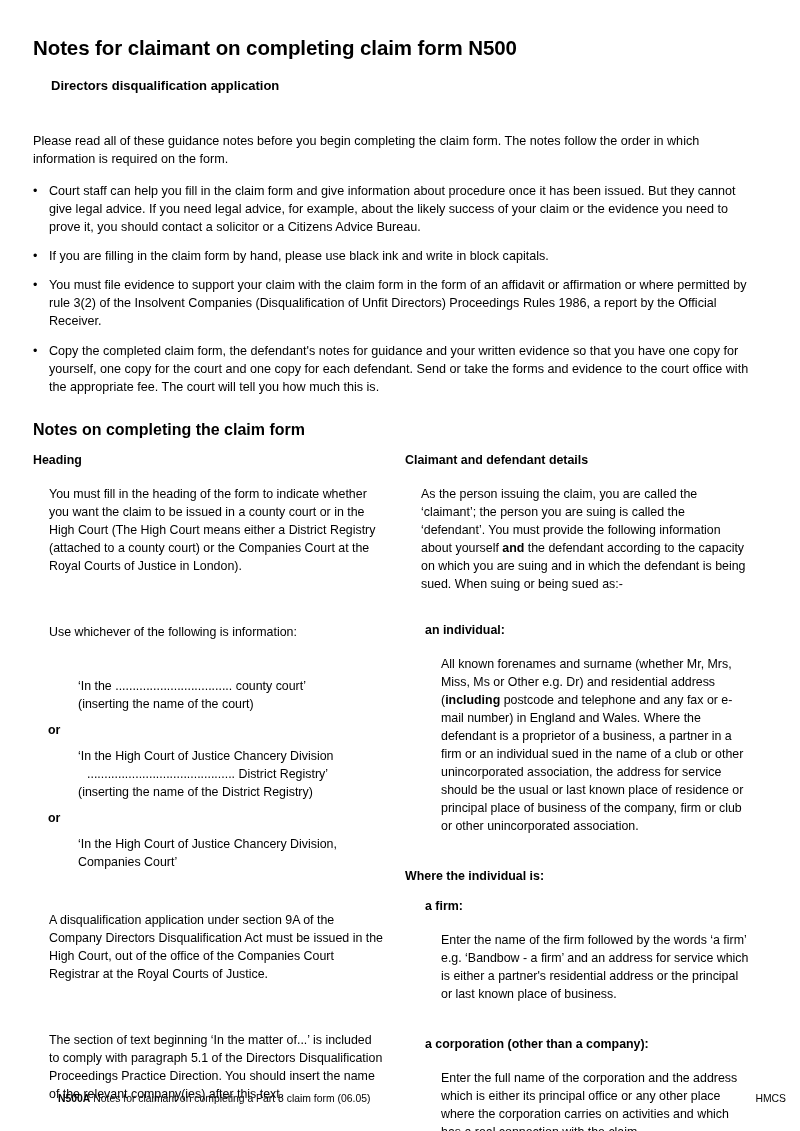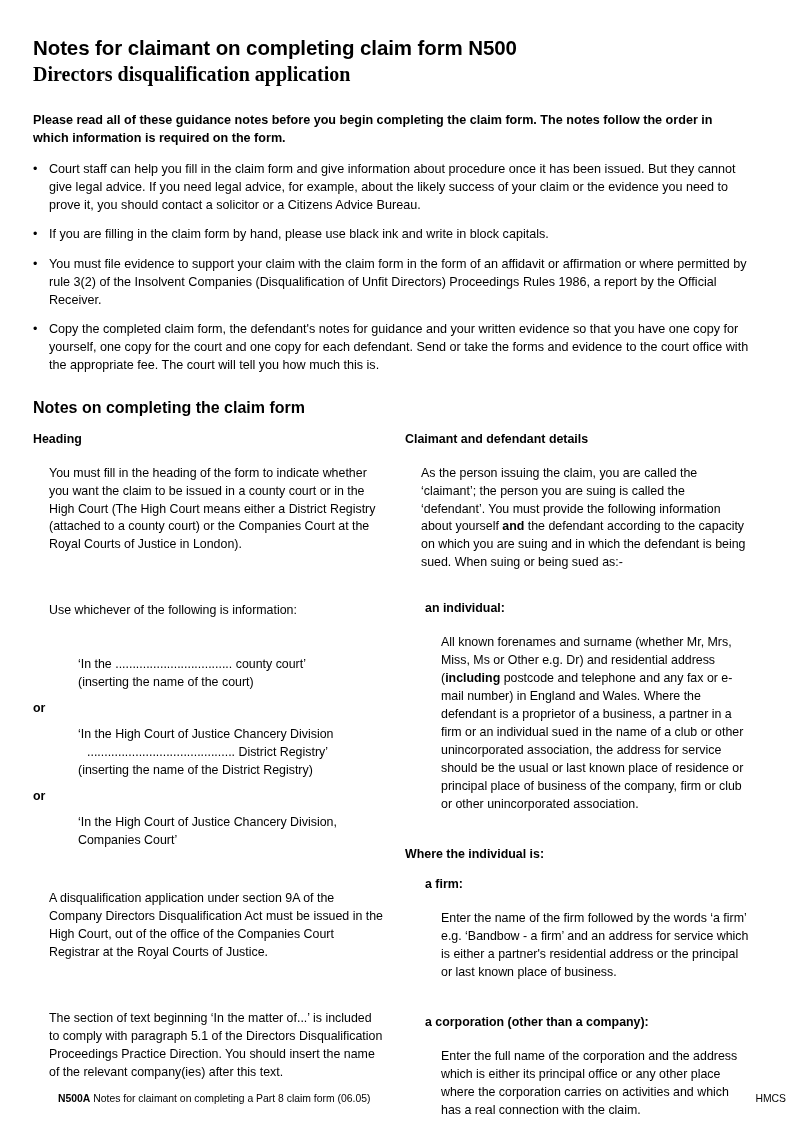--- a/index.html
+++ b/index.html
@@ -27,32 +27,31 @@
 
   
   .doc-title {
     font-size: 20.5px;
     font-weight: bold;
     letter-spacing: -0.1px;
     line-height: 1.16;
     margin: 0 0 2px 0;
   }
   .doc-subtitle {
-    font-size: 20px;
+    font-size: 13px;
     font-weight: bold;
     line-height: 1.2;
-    margin: 0;
-    font-family: Liberation Serif, serif;
+    margin: 18px;
   }
 
   
   .intro {
-    margin-top: 26px;
+    margin-top: 40px;
     font-size: 12.6px;
-    font-weight: bold;
+    font-weight: normal;
     line-height: 1.42;
     width: 716px;
   }
 
   
   .bullets {
     margin-top: 12px;
   }
   .bullet-row {
     display: flex;
@@ -119,21 +118,21 @@
     font-size: 12.4px;
     line-height: 1.45;
   }
   .quote-line.deeper {
     margin-left: 46px;
   }
   .or-mark {
     font-size: 12.4px;
     font-weight: bold;
     line-height: 1.45;
-    margin-left: 0;
+    margin-left: 15px;
   }
 
   
   .indent-block {
     margin-left: 20px;
   }
 
   
   .footer {
     position: absolute;

